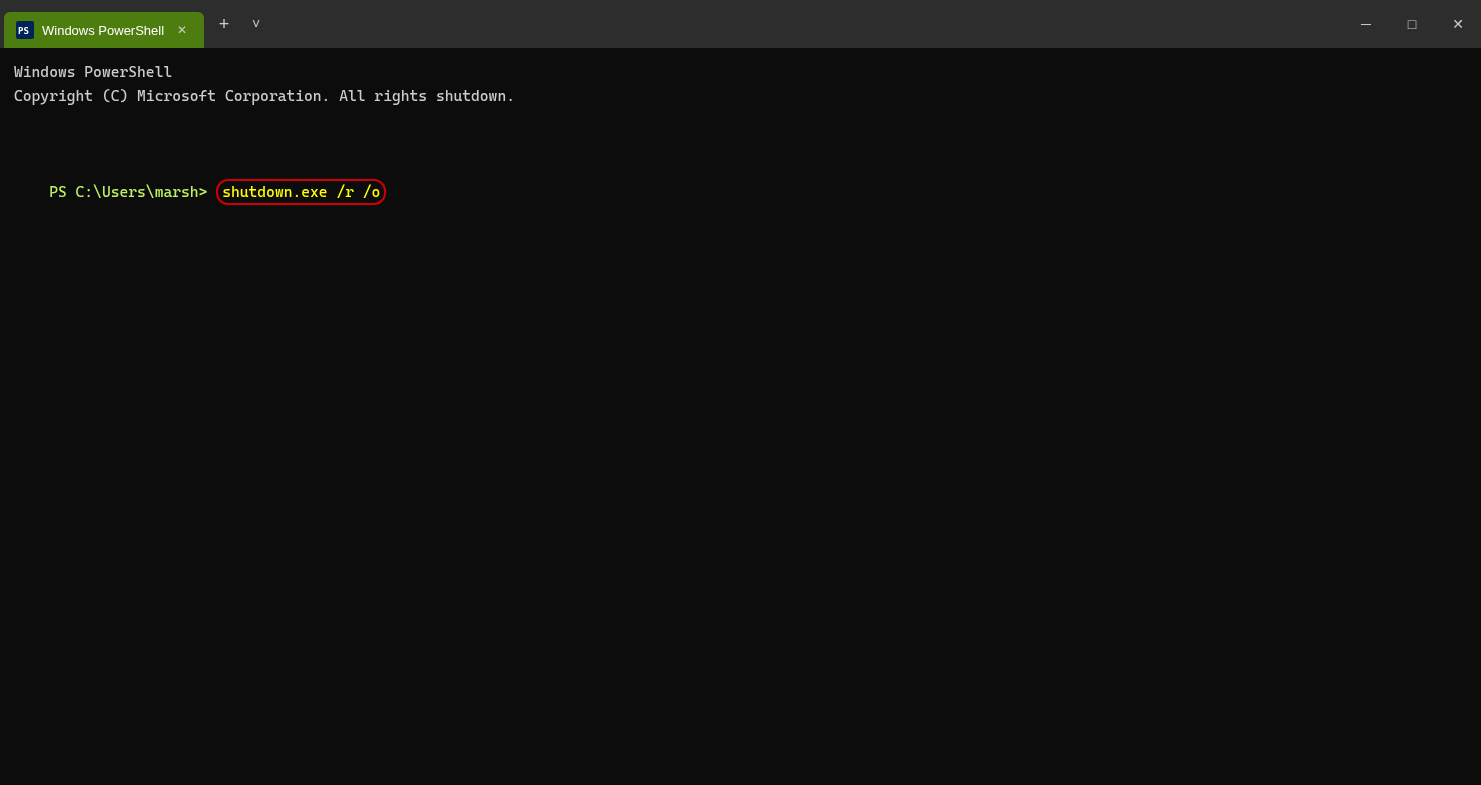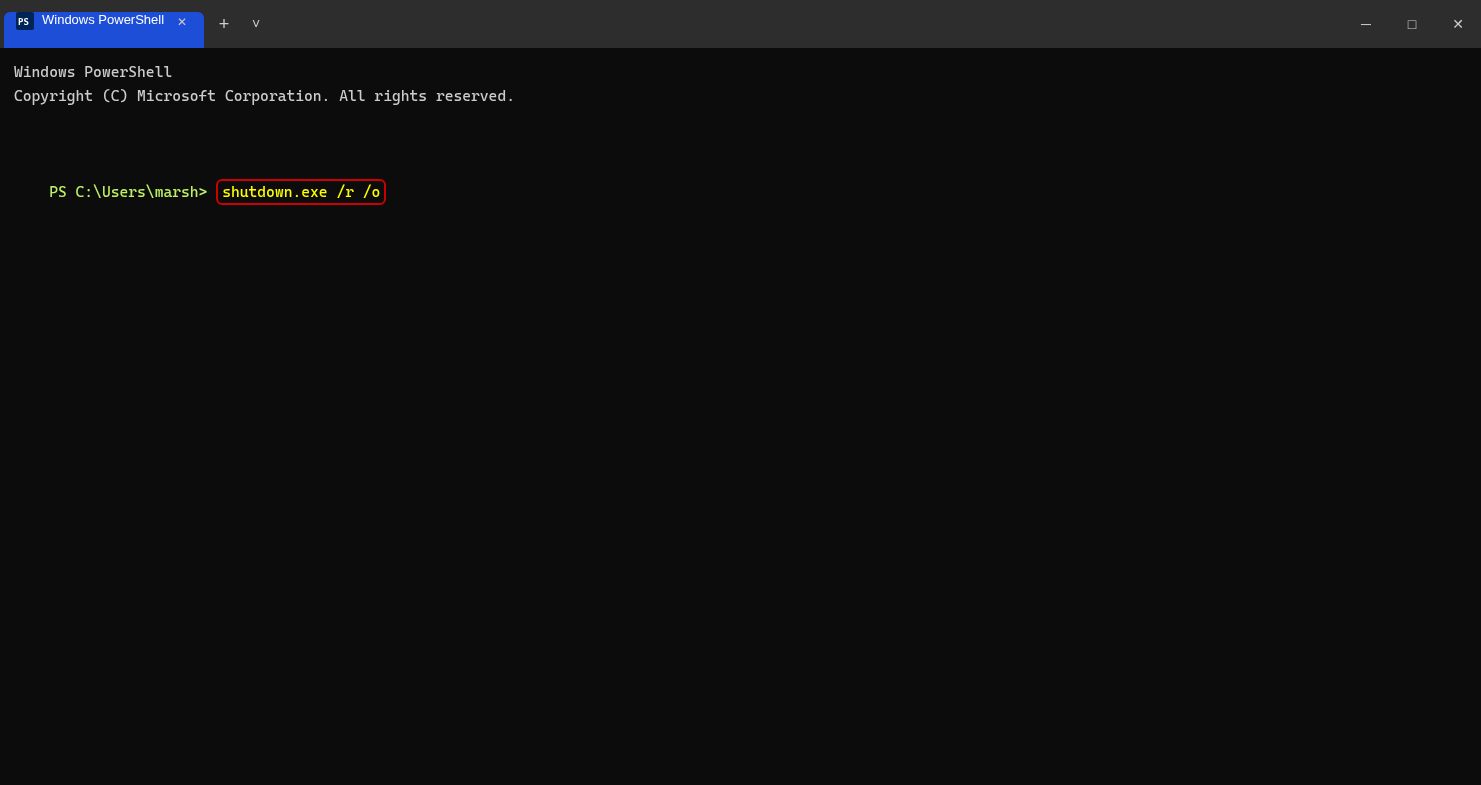--- a/index.html
+++ b/index.html
@@ -29,21 +29,22 @@
     .tab-area {
       display: flex;
       align-items: center;
       flex: 1;
       height: 100%;
       padding-left: 4px;
     }
 
     .tab {
       display: flex;
-      background: #1d4ed8;
+      align-items: center;
+      background: #4d7c0f;
       height: 36px;
       padding: 0 12px;
       border-radius: 6px 6px 0 0;
       gap: 8px;
       min-width: 180px;
       margin-top: 12px;
     }
 
     .tab-label {
       color: #ffffff;
@@ -129,21 +130,21 @@
     }
 
     .prompt {
       color: #bef264;
     }
 
     .command-highlight {
       color: #ffff00;
       border: 2px solid #cc0000;
       padding: 2px 4px;
-      border-radius: 6px;
+      border-radius: 12px;
       background: transparent;
     }
 
     .link-text {
       color: #3a96dd;
       text-decoration: underline;
     }
 
     @keyframes blink {
       50% { opacity: 0; }
@@ -187,19 +188,19 @@
       <span>□</span>
     </div>
     <div class="titlebar-btn close-btn">
       <span>✕</span>
     </div>
   </div>
 </div>
 
 <div class="terminal">
   <span class="terminal-line">Windows PowerShell</span>
-  <span class="terminal-line">Copyright (C) Microsoft Corporation. All rights reserved.</span>
+  <span class="terminal-line">Copyright (C) Microsoft Corporation. All rights shutdown.</span>
   <span class="blank-line"></span>
   <span class="blank-line"></span>
   <span class="terminal-line">
     <span class="prompt">PS C:\Users\marsh&gt;</span> <span class="command-highlight">shutdown.exe /r /o</span>
   </span>
 </div>
 
 </body></html>

